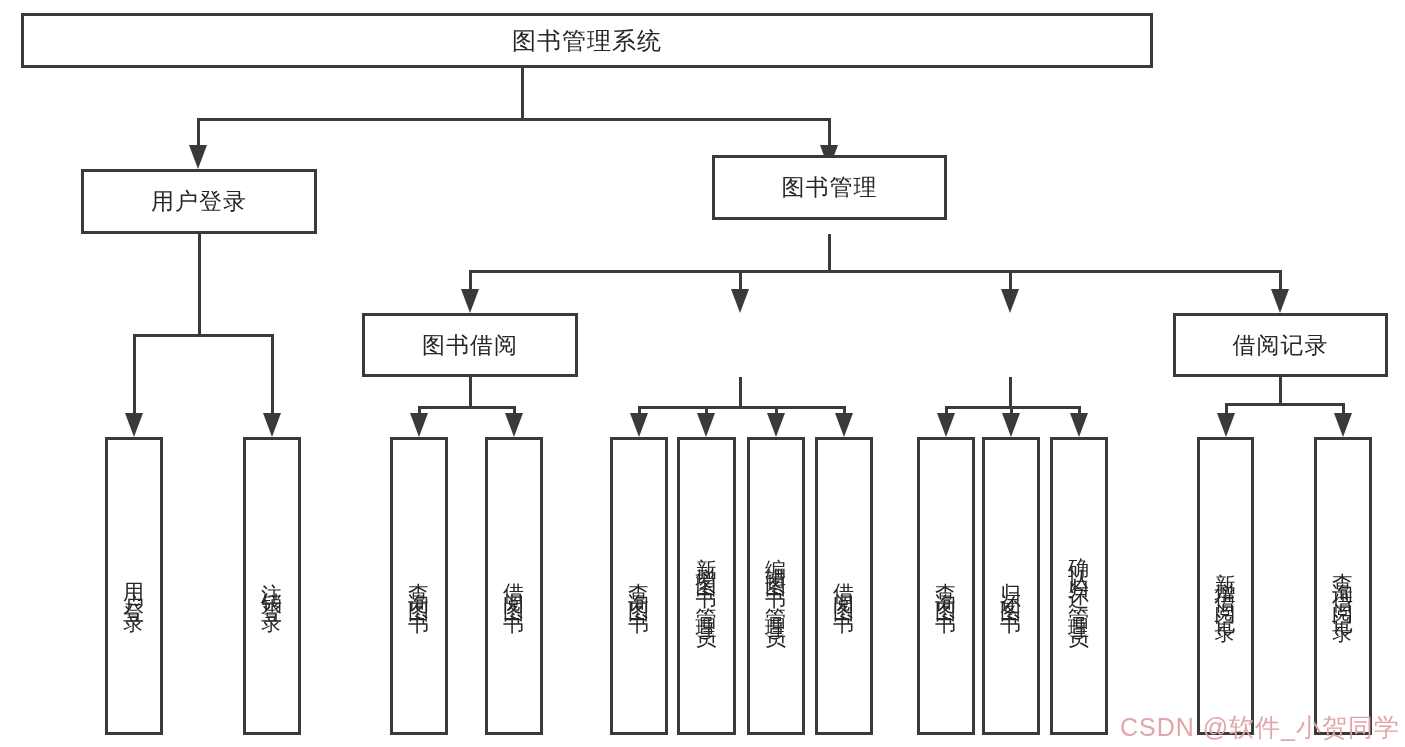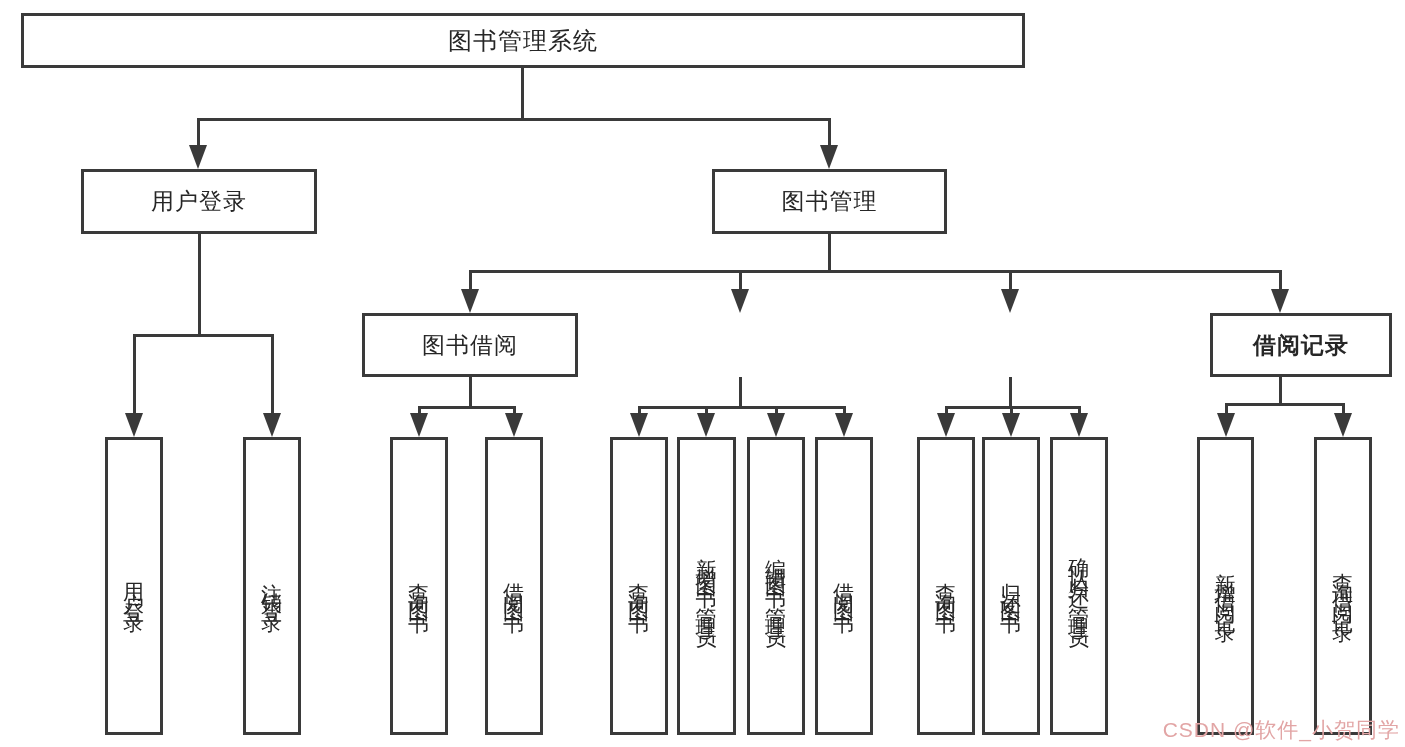--- a/index.html
+++ b/index.html
@@ -43,46 +43,46 @@
     position:absolute;
     width:0;height:0;
     border-left:9px solid transparent;
     border-right:9px solid transparent;
     border-top:24px solid var(--line);
   }
   .watermark{
     position:absolute;
     right:5px;
     bottom:3px;
-    font-size:21px;
+    font-size:25px;
     color:var(--wm);
     letter-spacing:1px;
     white-space:nowrap;
   }
 </style>
 </head>
 <body>
 
 <div class="canvas">
 
-  <div class="box lvl0" style="left:21px;top:13px;width:1004px;height:55px;">
+  <div class="box lvl0" style="left:21px;top:13px;width:1132px;height:55px;">
     <span>图书管理系统</span>
   </div>
 
   <div class="line" style="left:521px;top:68px;width:3px;height:52px;"></div>
   <div class="line" style="left:197px;top:118px;width:634px;height:3px;"></div>
   <div class="line" style="left:197px;top:118px;width:3px;height:30px;"></div>
   <div class="line" style="left:828px;top:118px;width:3px;height:30px;"></div>
   <div class="arrow" style="left:189px;top:145px;"></div>
   <div class="arrow" style="left:820px;top:145px;"></div>
 
   <div class="box lvl1" style="left:81px;top:169px;width:236px;height:65px;">
     <span>用户登录</span>
   </div>
-  <div class="box lvl1" style="left:712px;top:169px;width:235px;height:65px;">
+  <div class="box lvl1" style="left:712px;top:155px;width:235px;height:65px;">
     <span>图书管理</span>
   </div>
 
   <div class="line" style="left:198px;top:234px;width:3px;height:103px;"></div>
   <div class="line" style="left:133px;top:334px;width:141px;height:3px;"></div>
   <div class="line" style="left:133px;top:334px;width:3px;height:82px;"></div>
   <div class="line" style="left:271px;top:334px;width:3px;height:82px;"></div>
   <div class="arrow" style="left:125px;top:413px;"></div>
   <div class="arrow" style="left:263px;top:413px;"></div>
 
@@ -93,21 +93,21 @@
   <div class="line" style="left:1009px;top:270px;width:3px;height:22px;"></div>
   <div class="line" style="left:1279px;top:270px;width:3px;height:22px;"></div>
   <div class="arrow" style="left:461px;top:289px;"></div>
   <div class="arrow" style="left:731px;top:289px;"></div>
   <div class="arrow" style="left:1001px;top:289px;"></div>
   <div class="arrow" style="left:1271px;top:289px;"></div>
 
   <div class="box lvl2" style="left:362px;top:313px;width:216px;height:64px;">
     <span>图书借阅</span>
   </div>
-  <div class="box lvl2" style="left:1210px;top:313px;width:182px;height:64px;font-weight:bold;">
+  <div class="box lvl2" style="left:1173px;top:313px;width:215px;height:64px;">
     <span>借阅记录</span>
   </div>
 
   <div class="line" style="left:469px;top:377px;width:3px;height:32px;"></div>
   <div class="line" style="left:418px;top:406px;width:98px;height:3px;"></div>
   <div class="line" style="left:418px;top:406px;width:3px;height:10px;"></div>
   <div class="line" style="left:513px;top:406px;width:3px;height:10px;"></div>
   <div class="arrow" style="left:410px;top:413px;"></div>
   <div class="arrow" style="left:505px;top:413px;"></div>
 

